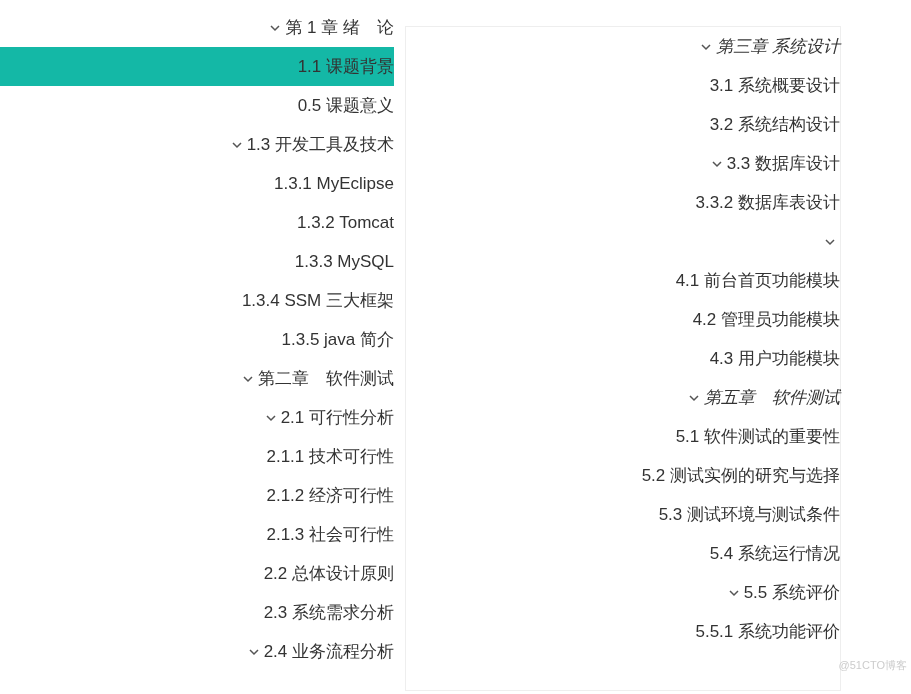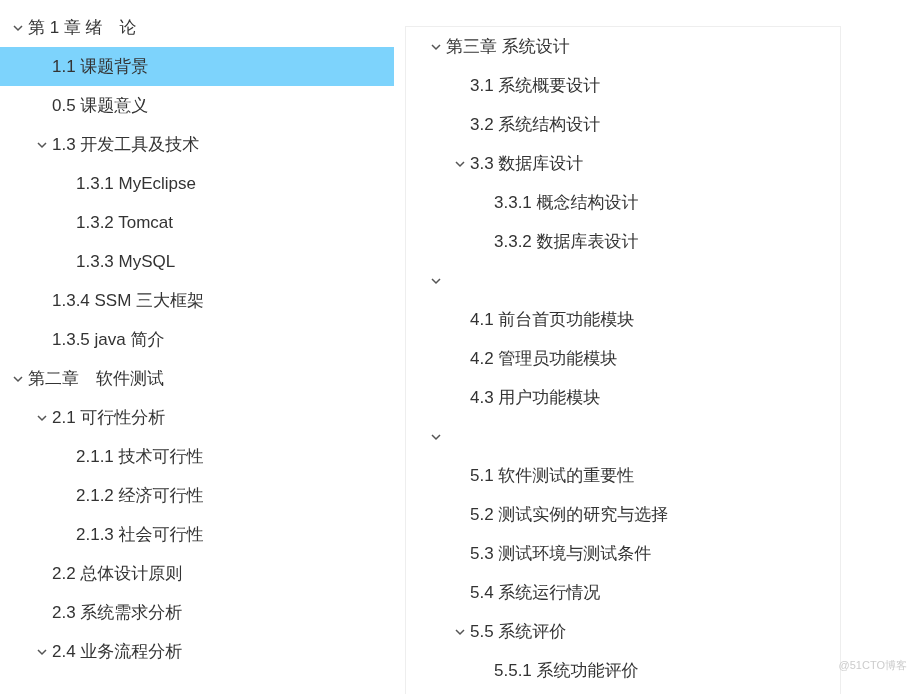--- a/index.html
+++ b/index.html
@@ -29,23 +29,24 @@
       flex: 1;
       padding-left: 10px;
       padding-top: 16px;
     }
     .item {
       display: flex;
       align-items: center;
       height: 39px;
       cursor: pointer;
       white-space: nowrap;
+      justify-content: flex-end;
     }
     .item.selected {
-      background: #7dd3fc;
+      background: #14b8a6;
     }
     .chevron {
       width: 20px;
       display: inline-flex;
       align-items: center;
       justify-content: center;
       font-size: 12px;
       color: #555;
     }
     .chevron svg {
@@ -60,20 +61,21 @@
     .indent-2 { padding-left: 56px; }
     .watermark {
       position: absolute;
       right: 4px;
       bottom: 21px;
       font-size: 11px;
       color: #ccc;
     }
     .pane-right .item.indent-0 {
       padding-left: 20px;
+      font-style: italic;
     }
     .pane-right .item.indent-1 {
       padding-left: 44px;
     }
     .pane-right .item.indent-2 {
       padding-left: 68px;
     }
     .pane-right-border {
       border: 1px solid #eee;
       margin-right: 70px;
@@ -194,24 +196,20 @@
       <div class="item indent-1">
         <span class="chevron">
           <svg viewBox="0 0 10 10" style="transform:rotate(0)">
             <path d="M1 3 L5 7 L9 3" fill="none" stroke="#555" stroke-width="1.5"></path>
           </svg>
         </span>
         <span class="label">3.3 数据库设计</span>
       </div>
       <div class="item indent-2">
         <span class="chevron"></span>
-        <span class="label">3.3.1 概念结构设计</span>
-      </div>
-      <div class="item indent-2">
-        <span class="chevron"></span>
         <span class="label">3.3.2 数据库表设计</span>
       </div>
       <div class="item indent-0">
         <span class="chevron">
           <svg viewBox="0 0 10 10" style="transform:rotate(0)">
             <path d="M1 3 L5 7 L9 3" fill="none" stroke="#555" stroke-width="1.5"></path>
           </svg>
         </span>
       </div>
       <div class="item indent-1">
@@ -225,20 +223,21 @@
       <div class="item indent-1">
         <span class="chevron"></span>
         <span class="label">4.3 用户功能模块</span>
       </div>
       <div class="item indent-0">
         <span class="chevron">
           <svg viewBox="0 0 10 10" style="transform:rotate(0)">
             <path d="M1 3 L5 7 L9 3" fill="none" stroke="#555" stroke-width="1.5"></path>
           </svg>
         </span>
+        <span class="label">第五章　软件测试</span>
       </div>
       <div class="item indent-1">
         <span class="chevron"></span>
         <span class="label">5.1 软件测试的重要性</span>
       </div>
       <div class="item indent-1">
         <span class="chevron"></span>
         <span class="label">5.2 测试实例的研究与选择</span>
       </div>
       <div class="item indent-1">

